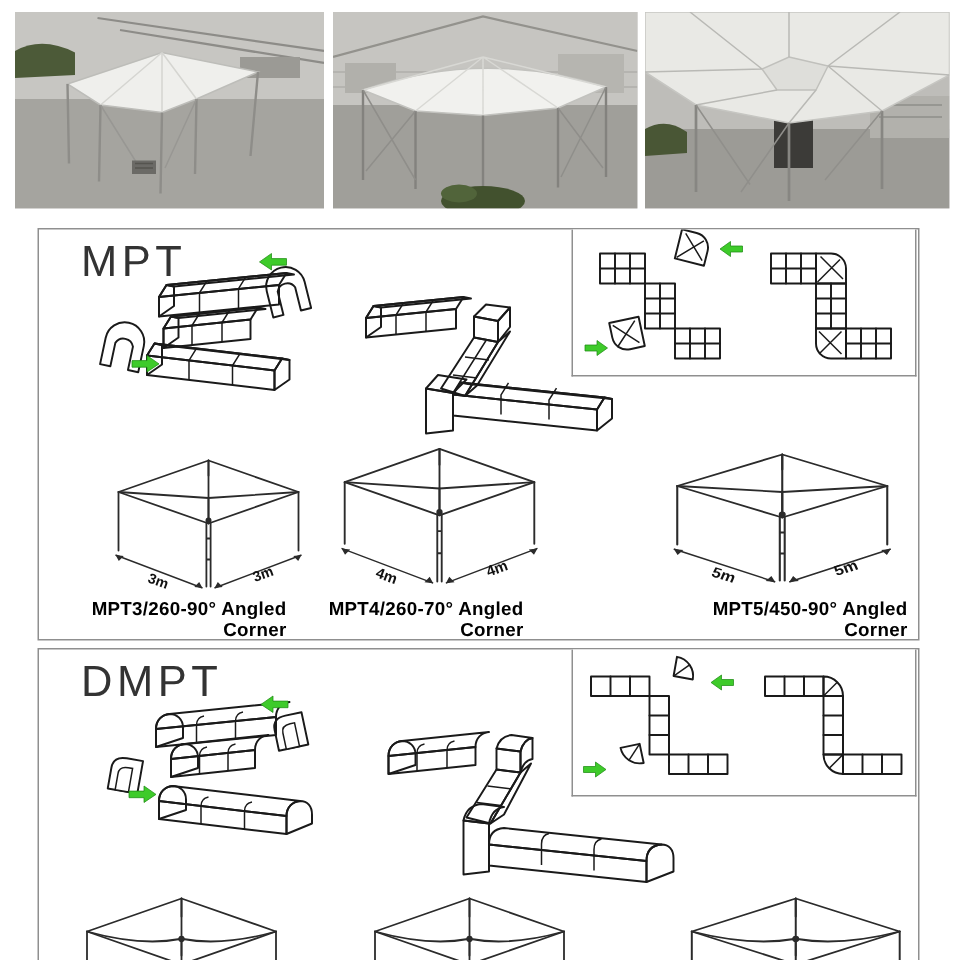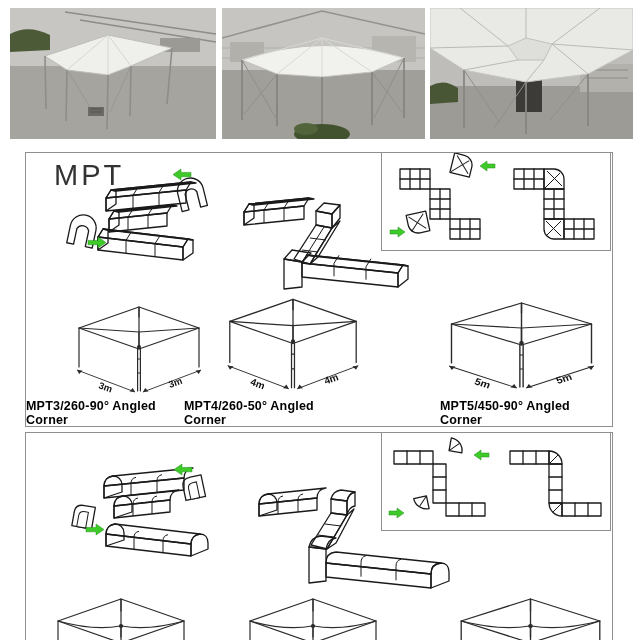--- a/index.html
+++ b/index.html
@@ -8,21 +8,21 @@
   .photo{position:absolute;top:8px;height:131px;overflow:hidden;background:#b5b4b0;}
   #photo1{left:10px;width:206px;} #photo2{left:222px;width:203px;} #photo3{left:430px;width:203px;}
   .panel{position:absolute;left:25px;width:586px;border:1.5px solid #8f8f8f;background:#fff;}
   #mpt-panel{top:152px;height:273px;}
   #dmpt-panel{top:432px;height:240px;}
   .panel-title{position:absolute;left:28px;top:6px;font-size:29px;letter-spacing:3px;
     color:#333;font-weight:400;margin:0;}
   .inset{position:absolute;top:0;right:1px;width:228px;height:97px;background:#fff;
     border:1px solid #8f8f8f;border-top:none;}
   .iso{position:absolute;}
-  .prod-label{position:absolute;width:165px;text-align:left;font-size:12.5px;font-weight:600;
+  .prod-label{position:absolute;width:165px;text-align:right;font-size:12.5px;font-weight:600;
     color:#000;letter-spacing:.2px;top:246px;}
   svg{display:block;}
   .ln{stroke:#1a1a1a;stroke-width:1.3;fill:none;stroke-linejoin:round;stroke-linecap:round;}
   .thin{stroke:#1a1a1a;stroke-width:1;fill:none;}
   .wf{stroke:#2b2b2b;stroke-width:1.2;fill:none;stroke-linejoin:round;stroke-linecap:round;}
   .dim{stroke:#2b2b2b;stroke-width:.9;fill:none;}
   .dimtxt{font-size:9.5px;font-weight:600;fill:#111;font-family:"Liberation Sans",sans-serif;}
 </style>
 </head>
 <body>
@@ -250,25 +250,26 @@
       </g>
       <g>
         <path class="dim" d="M13,69 L71,91 M79,91 L137,69"></path>
         <path d="M13,69 L18.5,69.6 L15.2,73 Z M71,91 L65.5,90.4 L68.8,87 Z M79,91 L84.5,90.4 L81.2,87 Z M137,69 L131.5,69.6 L134.8,73 Z" fill="#2b2b2b"></path>
         <text class="dimtxt" x="34" y="87" transform="rotate(20 34 87)">5m</text>
         <text class="dimtxt" x="106" y="87" transform="rotate(-20 106 87)">5m</text>
       </g>
     </svg>
 
     <div class="prod-label" style="left:0px">MPT3/260-90° Angled Corner</div>
-    <div class="prod-label" style="left:158px">MPT4/260-50° Angled Corner</div>
+    <div class="prod-label" style="left:158px">MPT4/260-70° Angled Corner</div>
     <div class="prod-label" style="left:414px">MPT5/450-90° Angled Corner</div>
   </section>
 
   <section class="panel" id="dmpt-panel">
+    <h2 class="panel-title">DMPT</h2>
 
     <svg class="iso" style="left:30px;top:14px" width="210" height="130" viewBox="0 0 210 130">
       <g transform="translate(48,51)">
         <path class="ln" d="M0,0 V-12 L80,-20 V-8 Z" fill="#f6f6f6"></path>
         <path class="ln" d="M0,-12 C0,-18 4,-21.5 9,-22 L89,-30 C84,-29.5 80,-26 80,-20 Z" fill="#ededed"></path>
         <path class="ln" d="M0,0 V-12 C0,-18 4,-21.5 9,-22 C14,-22 18,-18.5 18,-13 L18,-6 Z" fill="#cfcfcf"></path>
         <path class="thin" d="M27,-2.7 V-14.7 Q27,-19.7 32,-20.7 M53,-5.3 V-17.3 Q53,-22.3 58,-23.3"></path>
       </g>
       <g transform="translate(58,71)">
         <path class="ln" d="M0,0 V-12 L56,-18 V-6 Z" fill="#efefef"></path>

